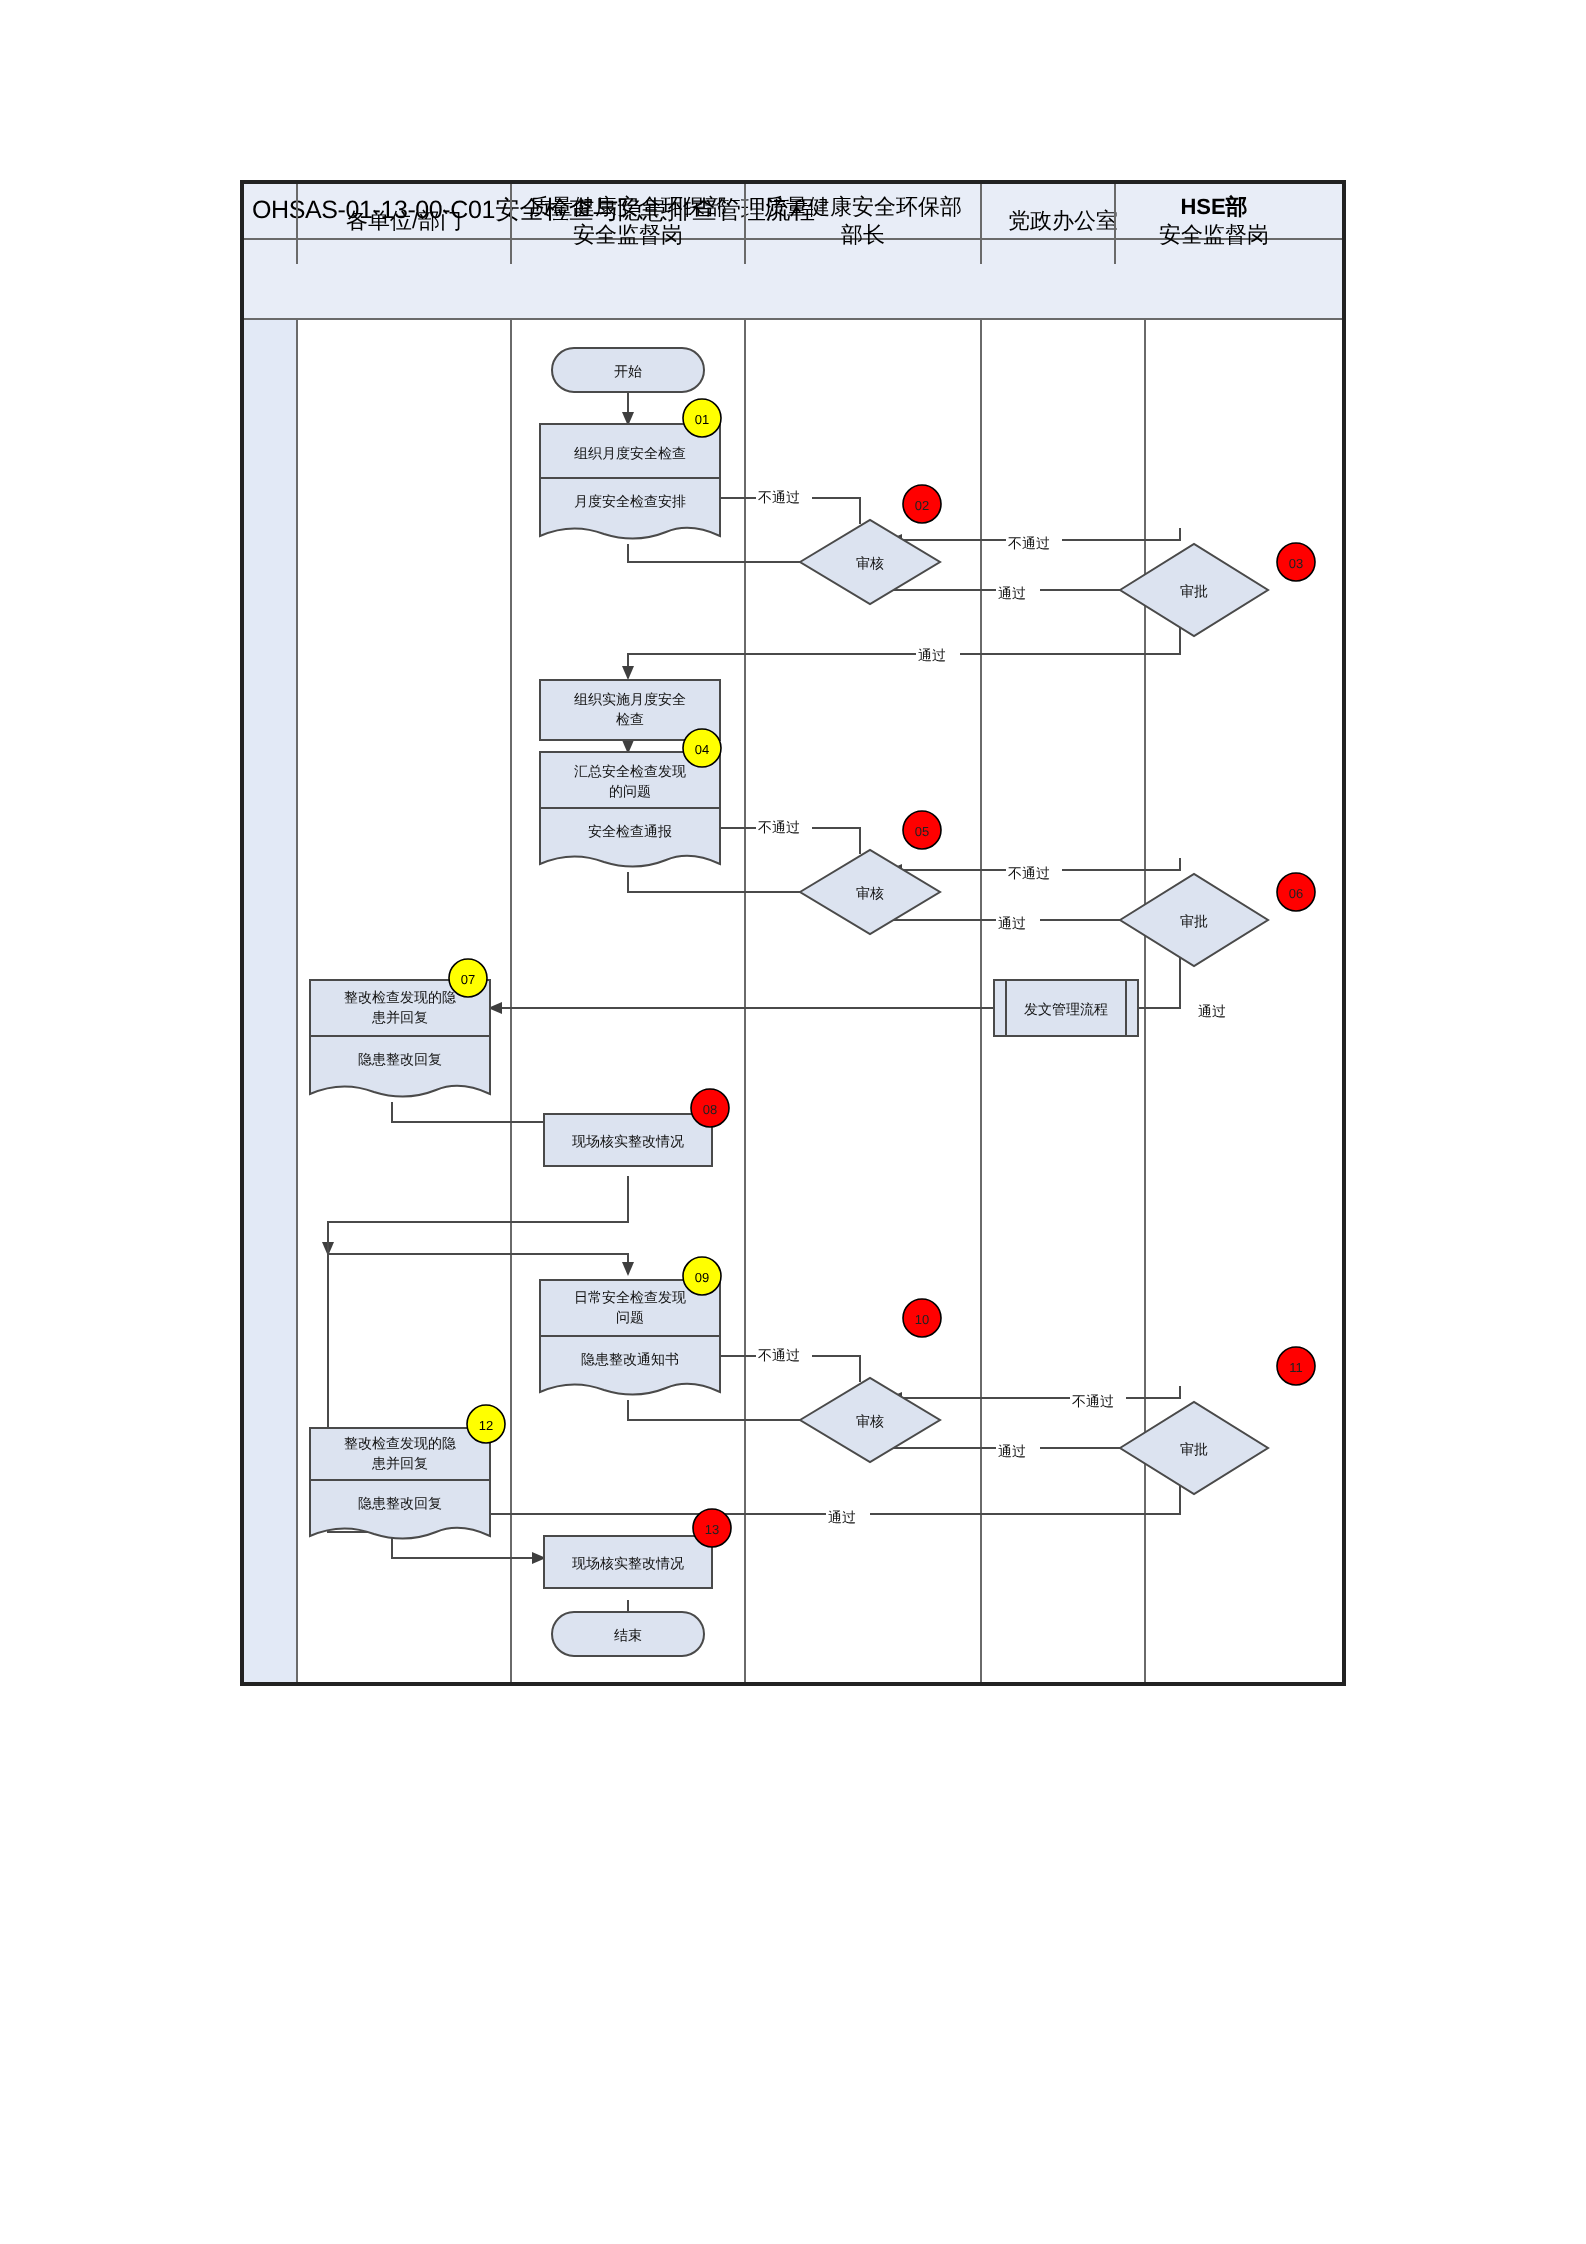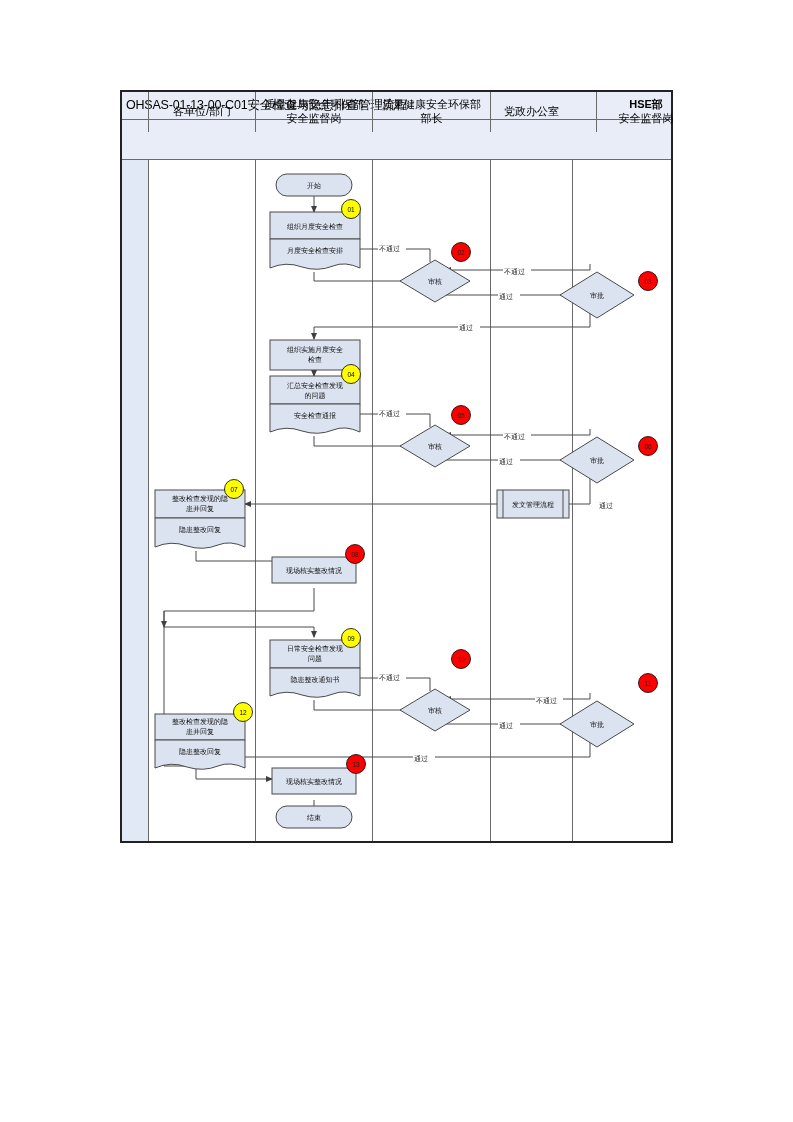--- a/index.html
+++ b/index.html
@@ -57,21 +57,21 @@
       <div>
         <span>质量健康安全环保部</span><br>
         <span>部长</span>
       </div>
     </div>
 
     <div class="hdr-cell" style="left:368px;width:82px;text-align:center;">
       <div><span>党政办公室</span></div>
     </div>
 
-    <div class="hdr-cell" style="left:474px;width:99px;">
+    <div class="hdr-cell" style="left:435px;width:99px;">
       <div>
         <b>HSE部</b><br>
         <span>安全监督岗</span>
       </div>
     </div>
 
     <div class="leftstrip"></div>
     <div class="lane-col" style="left:133px;"></div>
     <div class="lane-col" style="left:250px;"></div>
     <div class="lane-col" style="left:368px;"></div>

